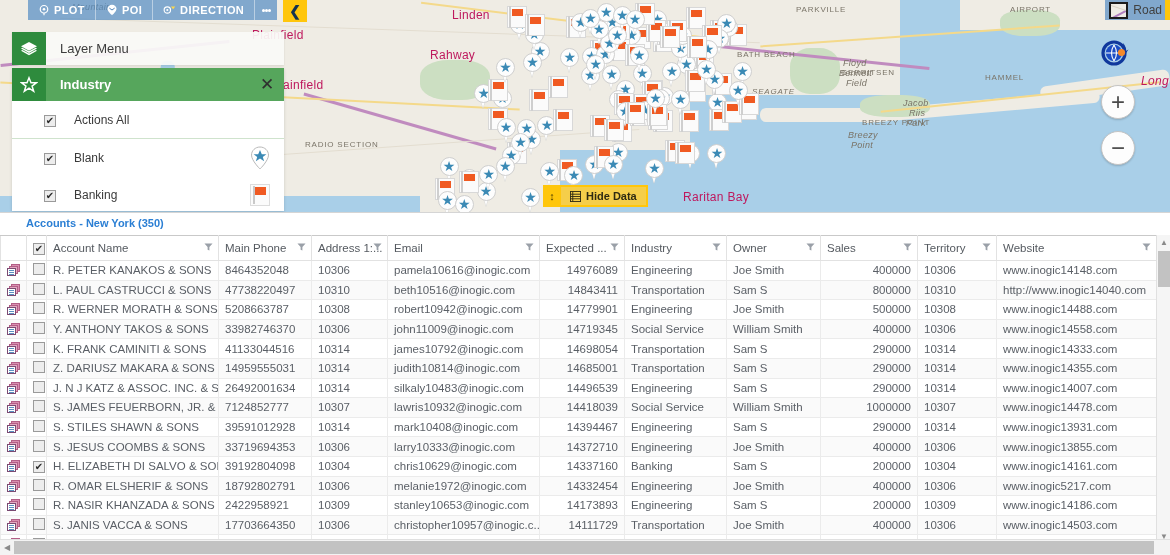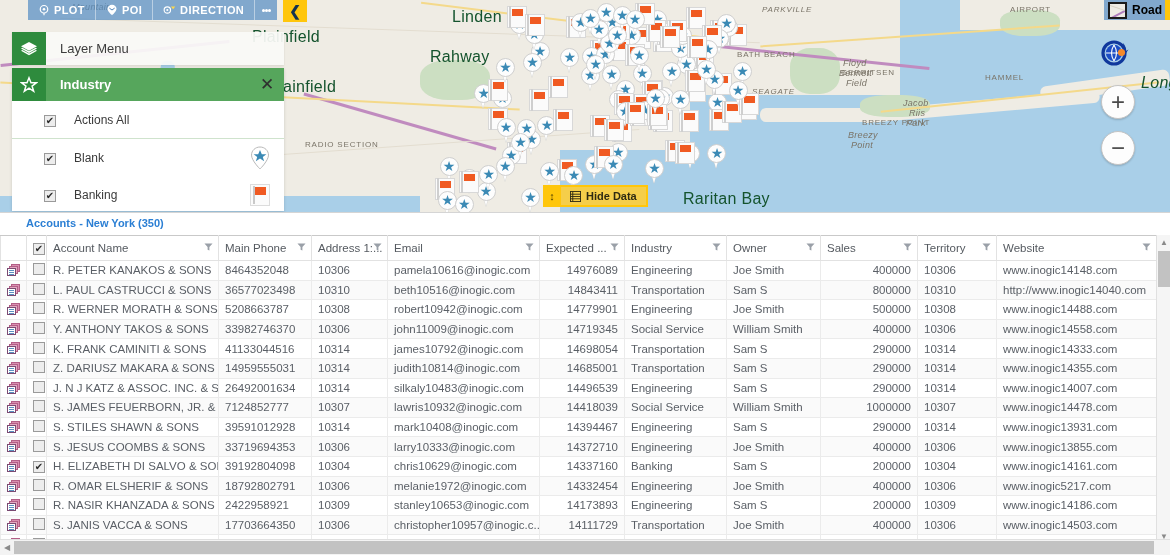--- a/index.html
+++ b/index.html
@@ -25,21 +25,21 @@
   .green { position: absolute; background: #ccdfc2; border-radius: 40%; }
   .roadline { position: absolute; background: #f4d98a; height: 2px; }
   .roadline.pink { background: #c08bbf; height: 3px; }
   .roadline.thin { background: #e3ddd0; height: 1px; }
   .maplabel {
     position: absolute; color: #7a7468; font-size: 9px;
     font-family: "Liberation Sans", sans-serif; font-style: italic;
     white-space: nowrap; letter-spacing: .3px;
   }
   .maplabel.caps { font-style: normal; letter-spacing: .8px; font-size: 8px; }
-  .maplabel.big { font-size: 16px; font-style: normal; color: #14532d; }
+  .maplabel.big { font-size: 12px; font-style: normal; color: #be185d; }
 
   
   .pin {
     position: absolute; width: 19px; height: 25px;
   }
   .pin .bubble {
     position: absolute; left: 0; top: 0; width: 19px; height: 19px;
     background: #fdfdfd; border: 1px solid #cfcfcf; border-radius: 50%;
   }
   .pin .tip {
@@ -109,21 +109,21 @@
     border: 2px solid #1b1b1b; position: relative; overflow: hidden;
   }
   #maptype .thumb::before {
     content: ""; position: absolute; left: -2px; top: 9px; width: 22px; height: 2px;
     background: #b07fbe; transform: rotate(-28deg);
   }
   #maptype .thumb::after {
     content: ""; position: absolute; left: -2px; top: 4px; width: 22px; height: 1px;
     background: #d8d2c4; transform: rotate(18deg);
   }
-  #maptype .label { color: #000000; font-size: 12px; font-weight: bold; text-align: center; }
+  #maptype .label { color: #404040; font-size: 12px; font-weight: normal; text-align: center; }
   #maptype .corner {
     position: absolute; right: 0; top: 0; width: 5px; height: 20px; background: #ffc60b;
   }
 
   
   #locate {
     position: absolute; left: 1097px; top: 35px; width: 36px; height: 36px;
     z-index: 35; cursor: pointer;
   }
   
@@ -313,21 +313,21 @@
 
     <div>
         <div class="maplabel big" style="left: 452px; top: 8px;">Linden</div>
         <div class="maplabel big" style="left: 430px; top: 48px;">Rahway</div>
         <div class="maplabel big" style="left: 252px; top: 28px;">Plainfield</div>
         <div class="maplabel big" style="left: 283px; top: 78px;">ainfield</div>
         <div class="maplabel caps" style="left: 305px; top: 140px;">RADIO SECTION</div>
         <div class="maplabel big" style="left: 393px; top: 219px;">Raritan</div>
         <div class="maplabel big" style="left: 683px; top: 190px;">Raritan Bay</div>
         <div class="maplabel caps" style="left: 737px; top: 50px;">BATH BEACH</div>
-        <div class="maplabel caps" style="left: 762px; top: 5px; font-style: italic;">PARKVILLE</div>
+        <div class="maplabel caps" style="left: 796px; top: 5px;">PARKVILLE</div>
         <div class="maplabel caps" style="left: 841px; top: 68px;">GERRITSEN</div>
         <div class="maplabel caps" style="left: 752px; top: 87px; font-style: italic;">SEAGATE</div>
         <div class="maplabel" style="left: 843px; top: 58px;">Floyd</div>
         <div class="maplabel" style="left: 839px; top: 68px;">Bennett</div>
         <div class="maplabel" style="left: 846px; top: 78px;">Field</div>
         <div class="maplabel caps" style="left: 862px; top: 118px;">BREEZY POINT</div>
         <div class="maplabel" style="left: 848px; top: 130px;">Breezy</div>
         <div class="maplabel" style="left: 851px; top: 140px;">Point</div>
         <div class="maplabel" style="left: 903px; top: 98px;">Jacob</div>
         <div class="maplabel" style="left: 909px; top: 108px;">Riis</div>
@@ -1164,21 +1164,21 @@
             <td>Engineering</td>
             <td>Joe Smith</td>
             <td class="num">400000</td>
             <td>10306</td>
             <td>www.inogic14148.com</td>
           </tr>
           <tr>
             <td class="cen"><span class="rec-icon"><i></i><i></i><i></i></span></td>
             <td class="cen"><span class="cbox"></span></td>
             <td>L. PAUL CASTRUCCI &amp; SONS</td>
-            <td>36577023498</td>
+            <td>47738220497</td>
             <td>10310</td>
             <td>beth10516@inogic.com</td>
             <td class="num">14843411</td>
             <td>Transportation</td>
             <td>Sam S</td>
             <td class="num">800000</td>
             <td>10310</td>
             <td>http://www.inogic14040.com</td>
           </tr>
           <tr>

